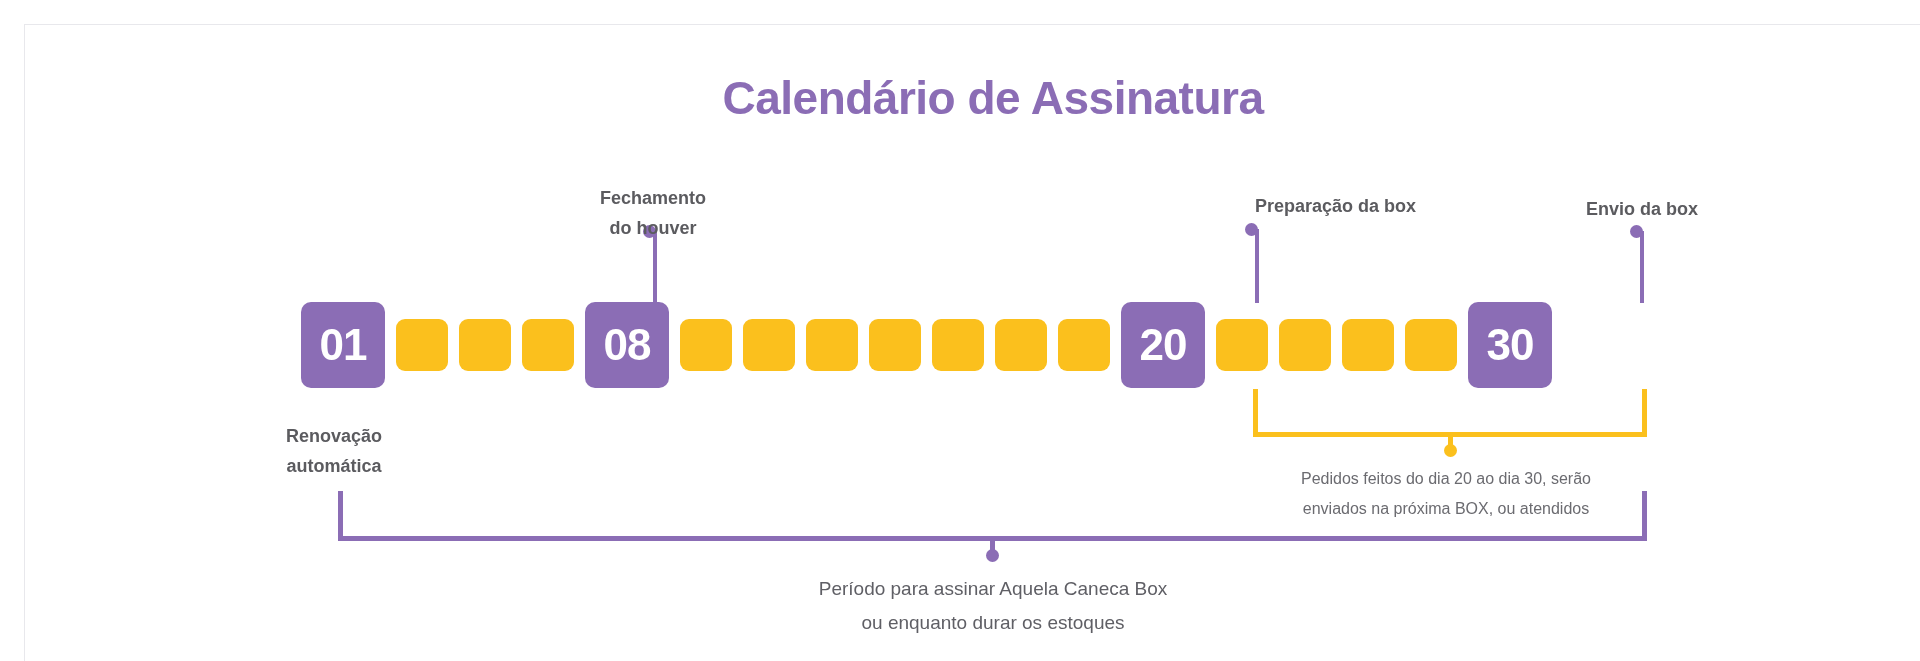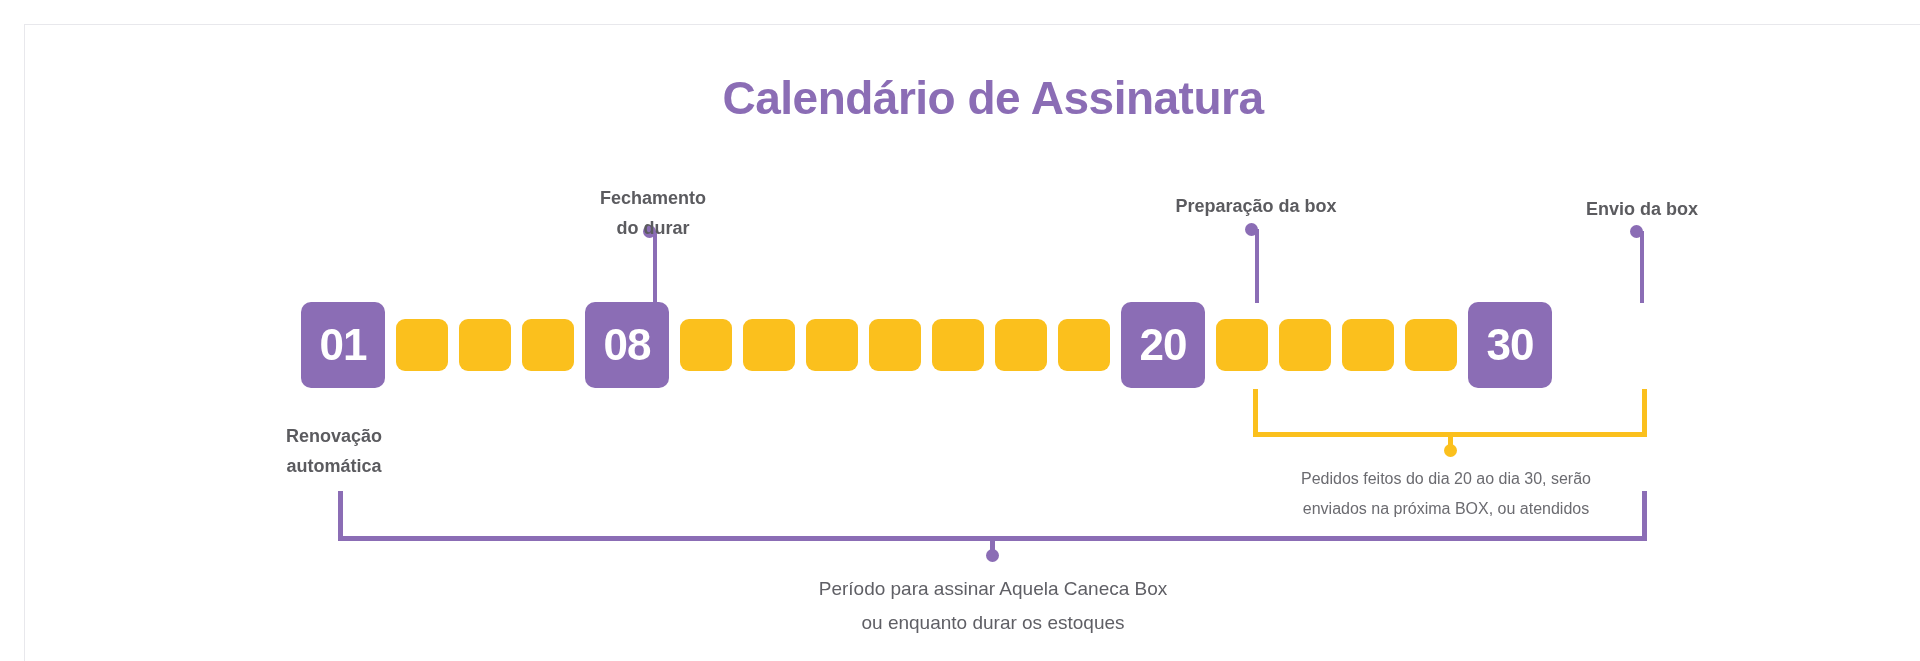--- a/index.html
+++ b/index.html
@@ -177,26 +177,26 @@
       <div class="day-cell day-yellow" style="left: 1104px;"></div>
       <div class="day-cell day-purple" style="left: 1167px;">
         <span class="day-number">30</span>
       </div>
     </div>
 
   <div class="stem-dot" style="left:622px; top:192px;"></div>
   <div class="stem-up" style="left:620px; top:198px; height:72px;"></div>
   <div class="milestone-label" style="left:452px; top:147px; width:336px;">
     <div>Fechamento</div>
-    <div>do durar</div>
+    <div>do houver</div>
   </div>
 
   <div class="stem-dot" style="left:1224px; top:190px;"></div>
   <div class="stem-up" style="left:1222px; top:196px; height:74px;"></div>
-  <div class="milestone-label" style="left:1055px; top:155px; width:336px;">
+  <div class="milestone-label" style="left:1055px; top:155px; width:336px;text-align:right;">
     <div>Preparação da box</div>
   </div>
 
   <div class="stem-dot" style="left:1609px; top:192px;"></div>
   <div class="stem-up" style="left:1607px; top:198px; height:72px;"></div>
   <div class="milestone-label" style="left:1441px; top:158px; width:336px;">
     <div>Envio da box</div>
   </div>
 
   <div class="milestone-label" style="left:141px; top:385px; width:320px;">

